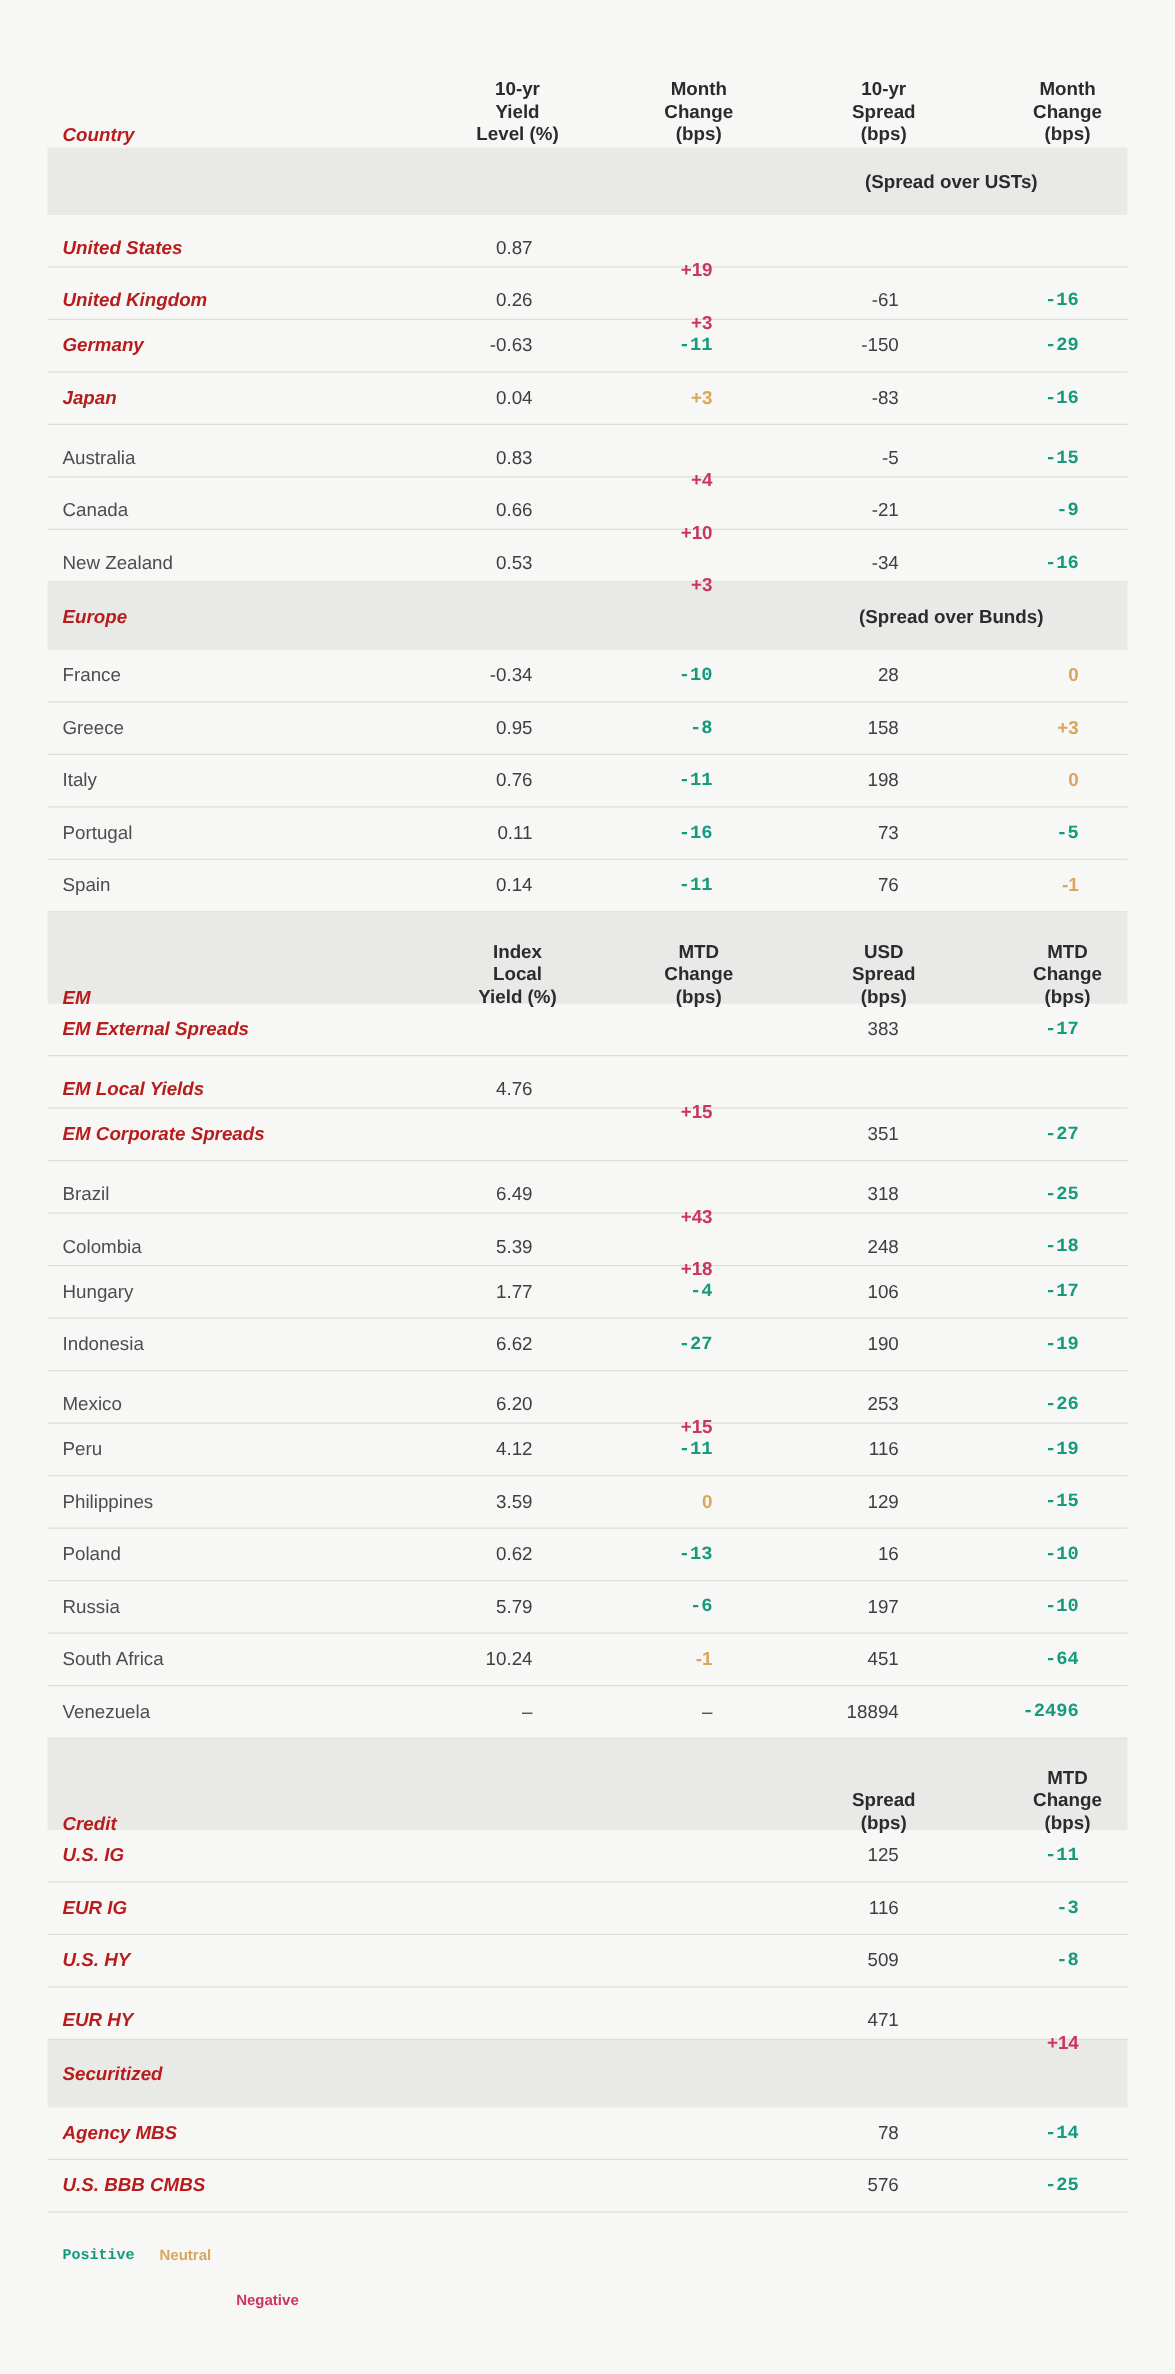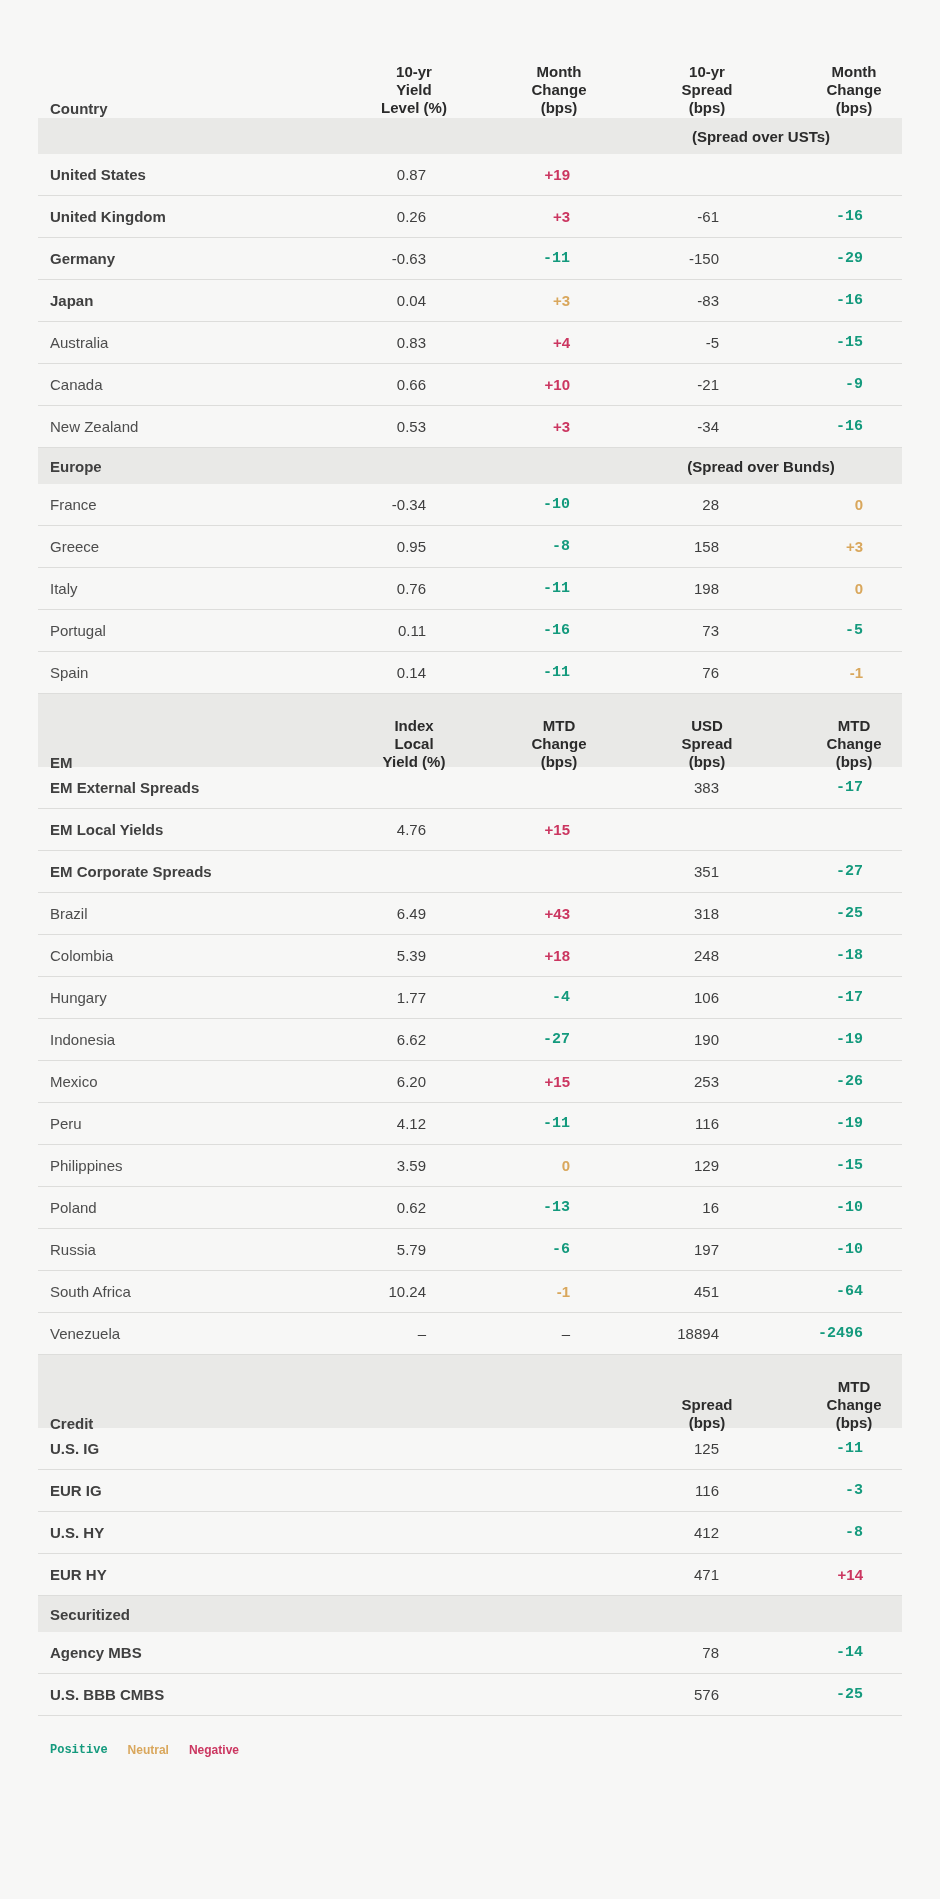--- a/index.html
+++ b/index.html
@@ -5,39 +5,39 @@
   html,body{margin:0;padding:0;}
   body{
     width:940px;min-height:1899px;background:#f7f7f6;
     font-family:"Liberation Sans","DejaVu Sans",sans-serif;
     -webkit-font-smoothing:antialiased;
   }
   .container{width:864px;margin:0 auto;padding-top:40px;}
   .row{display:grid;grid-template-columns:300px 138px 144px 149px 133px;box-sizing:border-box;}
   .main-header{height:78px;align-items:end;padding-bottom:11px;}
   .data-row{height:42px;align-items:center;border-bottom:1px solid #dddddb;background:transparent;}
-  .band{height:36px;align-items:center;background:#e9e9e7;}
+  .band{height:54px;align-items:center;background:#e9e9e7;}
   .subheader{height:73px;align-items:end;padding-bottom:12px;background:#e9e9e7;}
   .cell{font-size:15px;color:#3f3f3f;overflow:visible;white-space:nowrap;}
   .label{padding-left:12px;color:#4d4d4d;grid-column:1;}
-  .bold{font-weight:700;color:#404040;}
+  .bold{font-weight:700;color:#b91c1c;font-style:italic;}
   .hcell{font-weight:700;color:#2b2b2b;text-align:center;white-space:pre-line;line-height:18px;margin-top:23px;}
   .hc0{grid-column:2;padding-left:14px;}
   .hc1{grid-column:3;padding-left:22px;}
   .hc2{grid-column:4;padding-left:25px;}
   .hc3{grid-column:5;padding-left:37px;}
   .band-note{grid-column:4 / 6;text-align:center;font-weight:700;color:#2b2b2b;}
   .num{text-align:right;}
   .col0{grid-column:2;padding-right:50px;}
   .col1{grid-column:3;padding-right:50px;}
   .col2{grid-column:4;padding-right:50px;}
   .col3{grid-column:5;padding-right:39px;}
   .pos{color:#149a7d;font-weight:700;font-family:Liberation Mono, monospace;}
   .neu{color:#d9a75c;font-weight:700;}
-  .neg{color:#cb3660;font-weight:700;}
+  .neg{color:#cb3660;font-weight:700;margin-top:36px;}
   .legend{display:flex;gap:20px;padding-left:12px;margin-top:27px;font-size:12px;font-weight:700;}
 </style>
 </head>
 <body>
 
 <div class="container">
 
   <div class="row main-header">
     <div class="cell label bold">Country</div>
     <div class="cell hcell hc0">10-yr
@@ -281,21 +281,21 @@
         <div class="cell label bold">EUR IG</div>
         <div class="cell num col0"></div>
         <div class="cell num col1"></div>
         <div class="cell num col2">116</div>
         <div class="cell num col3 pos">-3</div>
       </div>
       <div class="row data-row">
         <div class="cell label bold">U.S. HY</div>
         <div class="cell num col0"></div>
         <div class="cell num col1"></div>
-        <div class="cell num col2">412</div>
+        <div class="cell num col2">509</div>
         <div class="cell num col3 pos">-8</div>
       </div>
       <div class="row data-row">
         <div class="cell label bold">EUR HY</div>
         <div class="cell num col0"></div>
         <div class="cell num col1"></div>
         <div class="cell num col2">471</div>
         <div class="cell num col3 neg">+14</div>
       </div>
       <div class="row band">

